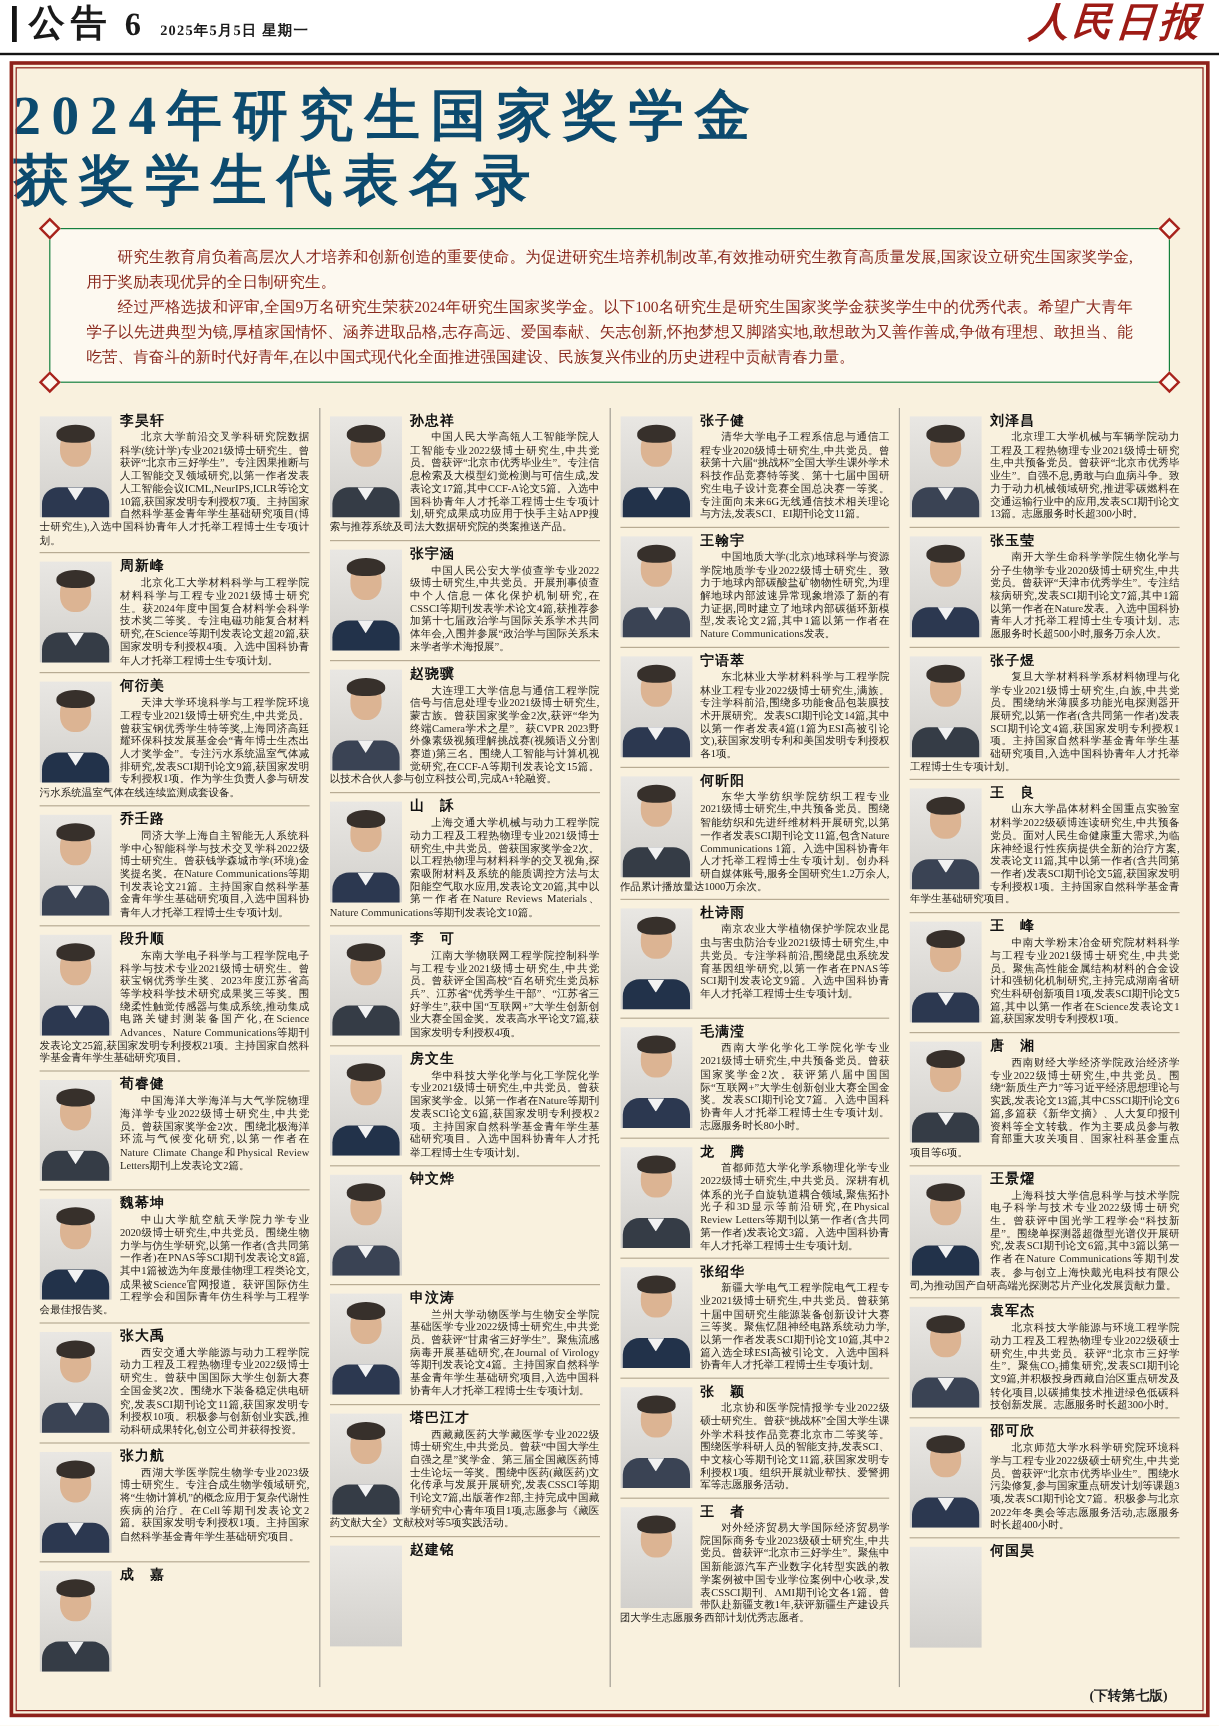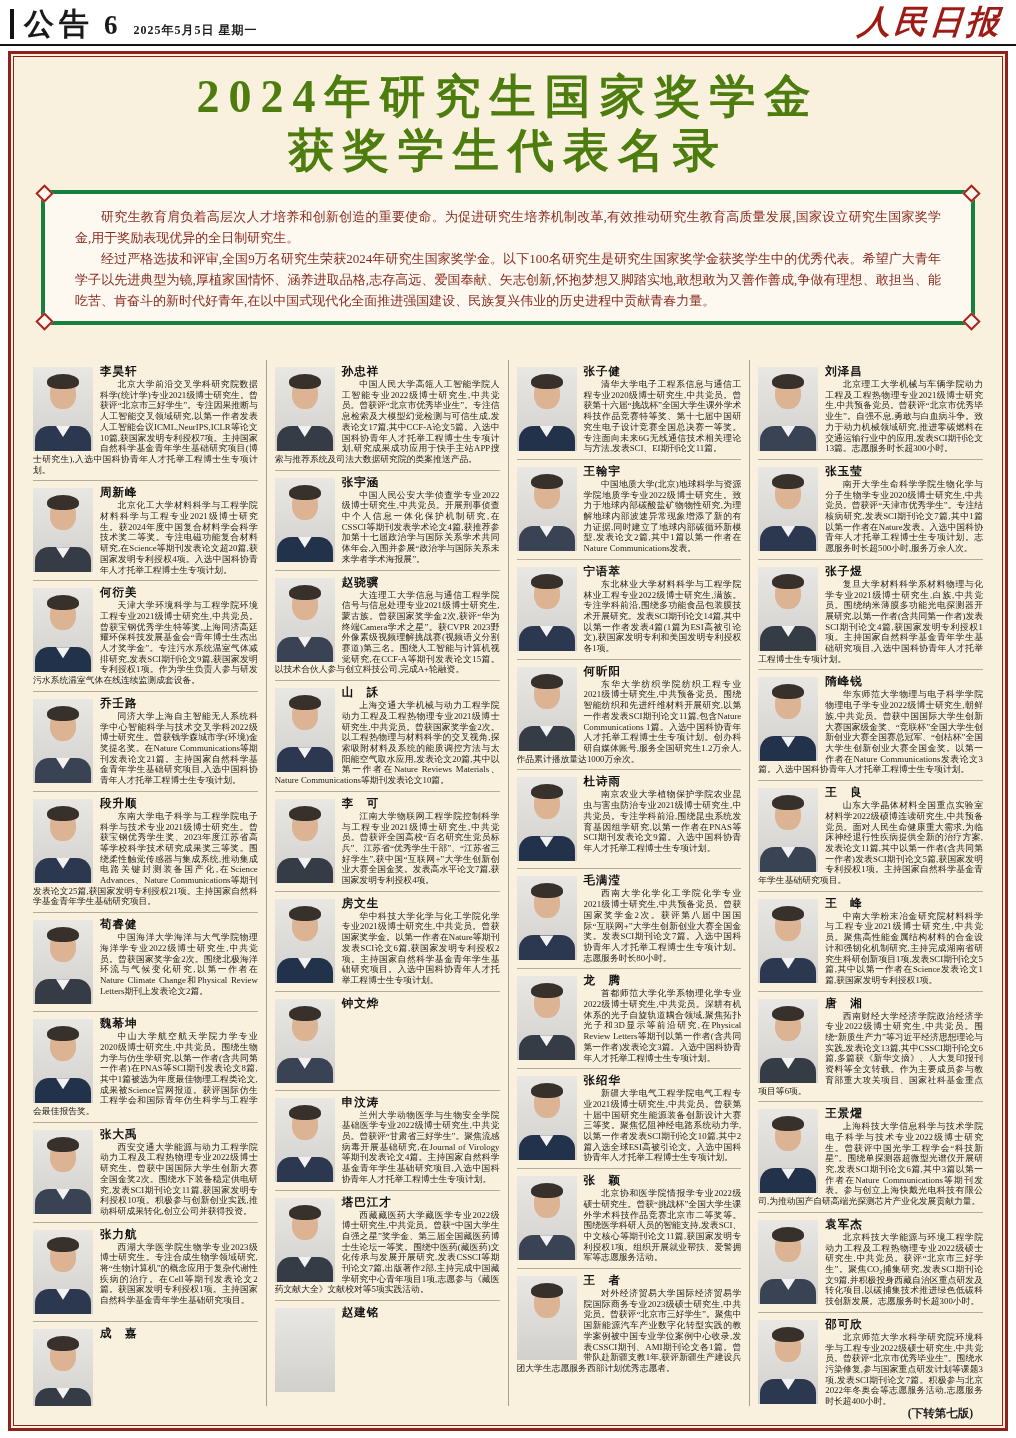--- a/index.html
+++ b/index.html
@@ -2,55 +2,55 @@
 <html><head>
 <meta charset="utf-8">
 <style>
   html,body{margin:0;padding:0;}
   body{
     width:1016px;height:1438px;overflow:hidden;background:#ffffff;
     font-family:"Liberation Serif","DejaVu Serif",serif;color:#1a1a1a;
   }
   
   .masthead{
-    height:46px;display:flex;align-items:flex-end;box-sizing:border-box;
+    height:46px;display:flex;align-items:center;box-sizing:border-box;
     padding:0 14px 5px 10px;border-bottom:2px solid #141414;
   }
   .m-left{display:flex;align-items:baseline;border-left:4px solid #141414;padding-left:10px;}
   .m-section{font-size:30px;font-weight:bold;letter-spacing:5px;line-height:1;}
   .m-page{font-size:27px;font-weight:bold;margin-left:10px;line-height:1;}
   .m-date{font-size:12px;font-weight:bold;margin-left:16px;letter-spacing:1px;}
   .m-paper{margin-left:auto;color:#9e1b15;font-size:33px;font-weight:900;
     font-style:italic;letter-spacing:3px;line-height:1;transform:skewX(-4deg);}
   
   .mainbox{
     position:relative;margin:5px 8px 0;height:1380px;box-sizing:border-box;
     border:3px solid #8e211b;background:#f9f1de;
   }
   .mainbox::before{content:"";position:absolute;inset:2px;border:1px solid #8e211b;pointer-events:none;}
   
   .title{
-    text-align:center;color:#4d7c0f;font-weight:900;
+    text-align:left;color:#0c4a6e;font-weight:900;
     font-size:46px;line-height:54px;letter-spacing:9px;padding-top:16px;
   }
   
   .introwrap{
     position:relative;margin:12px 30px 0;background:#fdf9f0;
-    border:4px solid #15803d;padding:12px 30px 10px;box-sizing:border-box;
+    border:1px solid #15803d;padding:12px 30px 10px;box-sizing:border-box;
   }
   .intro p{margin:0;color:#8a2a1e;font-size:13px;line-height:21px;text-indent:2em;text-align:justify;}
   .corner{position:absolute;width:9px;height:9px;background:#fdf9f0;border:2px solid #a8231c;transform:rotate(45deg);}
   .corner.tl{left:-7px;top:-7px}.corner.tr{right:-7px;top:-7px}
   .corner.bl{left:-7px;bottom:-7px}.corner.br{right:-7px;bottom:-7px}
   
   .grid{
     position:absolute;left:14px;right:14px;top:286px;bottom:22px;
     display:flex;overflow:hidden;
   }
-  .col{flex:1 1 0;padding:0 8px;border-right:1px solid #a39f94;overflow:hidden;margin-top:20px;}
+  .col{flex:1 1 0;padding:0 8px;border-right:1px solid #a39f94;overflow:hidden;}
   .col:last-child{border-right:none;}
   .cell{padding:4px 0 5px;border-bottom:1px solid #b7ab93;overflow:hidden;}
   .cell:last-child{border-bottom:none;}
   .photo{
     float:left;width:60px;height:84px;margin:3px 7px 2px 0;position:relative;overflow:hidden;
     background:linear-gradient(180deg,#e9e7e3 0%,#d2d0cc 100%);
   }
   .ph-head{position:absolute;top:11px;left:50%;transform:translateX(-50%);
     width:26px;height:31px;border-radius:48% 48% 44% 44%;background:#dcb493;}
   .ph-head::before{content:"";position:absolute;top:-4px;left:-3px;right:-3px;height:15px;
@@ -357,28 +357,20 @@
           <div class="photo">
             <div class="ph-head"></div>
             <div class="ph-torso" style="background: rgb(53, 60, 70);"></div>
           </div>
           <div class="sname">张子煜</div>
           <div class="bio">复旦大学材料科学系材料物理与化学专业2021级博士研究生,白族,中共党员。围绕纳米薄膜多功能光电探测器开展研究,以第一作者(含共同第一作者)发表SCI期刊论文4篇,获国家发明专利授权1项。主持国家自然科学基金青年学生基础研究项目,入选中国科协青年人才托举工程博士生专项计划。</div>
         </div>
         <div class="cell">
           <div class="photo">
             <div class="ph-head"></div>
-            <div class="ph-torso" style="background: rgb(34, 50, 74);"></div>
-          </div>
-          <div class="sname">隋峰锐</div>
-          <div class="bio">华东师范大学物理与电子科学学院物理电子学专业2022级博士研究生,朝鲜族,中共党员。曾获中国国际大学生创新大赛国家级金奖、“竞联杯”全国大学生创新创业大赛全国赛总冠军、“创桔杯”全国大学生创新创业大赛全国金奖。以第一作者在Nature Communications发表论文3篇。入选中国科协青年人才托举工程博士生专项计划。</div>
-        </div>
-        <div class="cell">
-          <div class="photo">
-            <div class="ph-head"></div>
             <div class="ph-torso" style="background: rgb(58, 67, 84);"></div>
           </div>
           <div class="sname">王　良</div>
           <div class="bio">山东大学晶体材料全国重点实验室材料学2022级硕博连读研究生,中共预备党员。面对人民生命健康重大需求,为临床神经退行性疾病提供全新的治疗方案,发表论文11篇,其中以第一作者(含共同第一作者)发表SCI期刊论文5篇,获国家发明专利授权1项。主持国家自然科学基金青年学生基础研究项目。</div>
         </div>
         <div class="cell">
           <div class="photo">
             <div class="ph-head"></div>
             <div class="ph-torso" style="background: rgb(44, 56, 80);"></div>
           </div>

